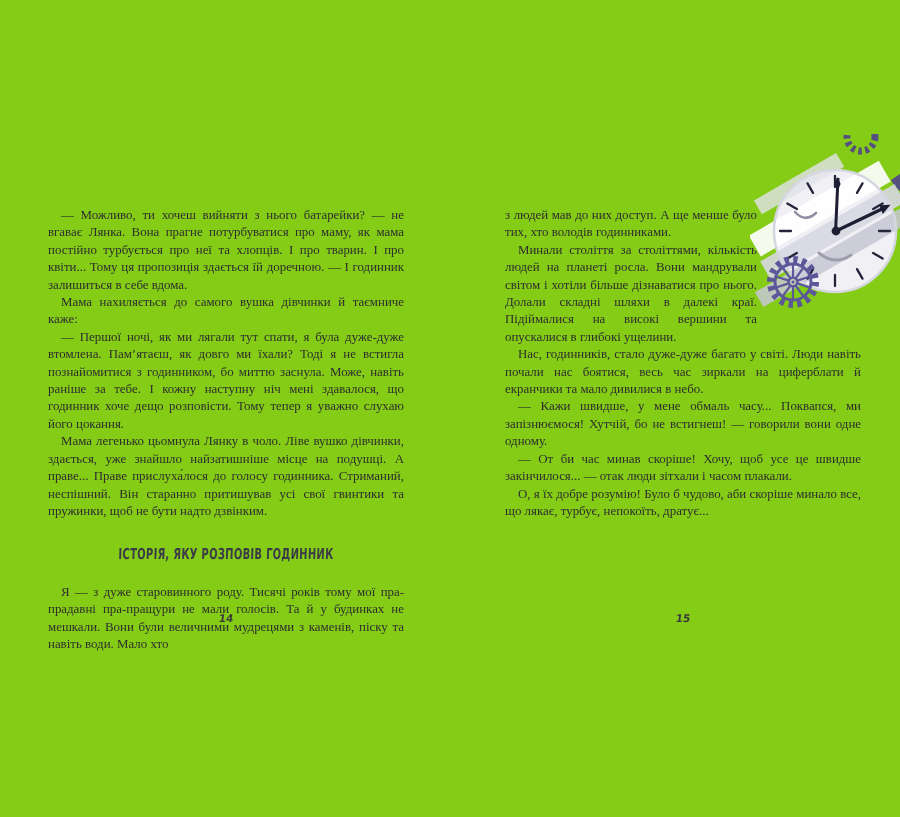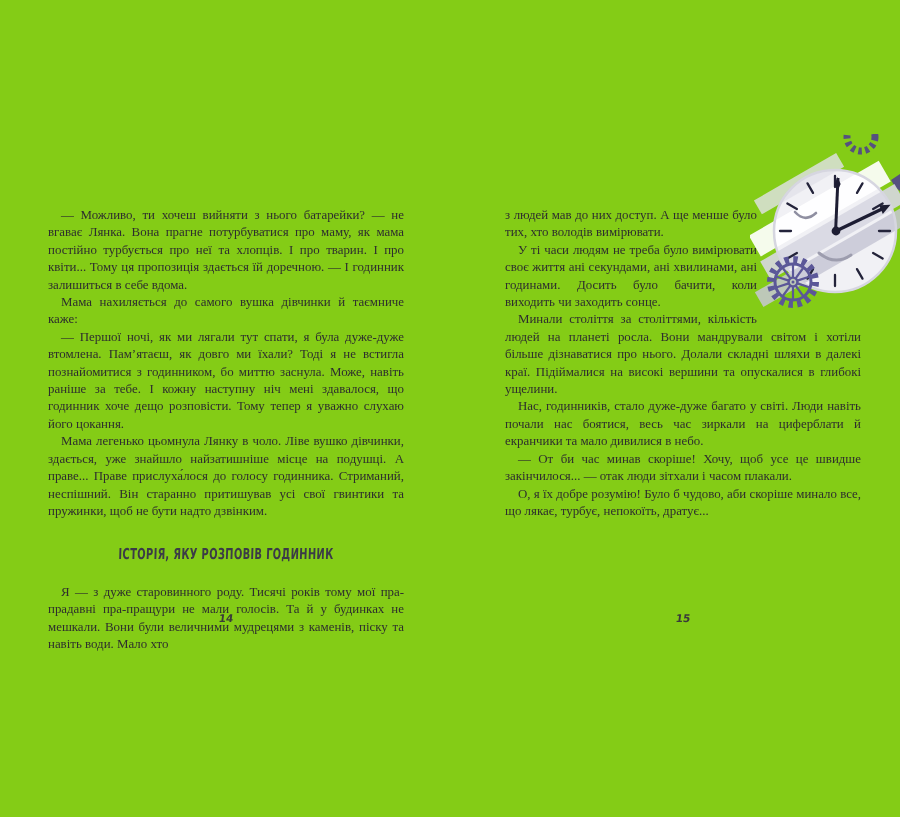--- a/index.html
+++ b/index.html
@@ -42,24 +42,24 @@
     <p class="par">Мама нахиляється до самого вушка дівчинки й таємниче каже:</p>
     <p class="par">— Першої ночі, як ми лягали тут спати, я була дуже-дуже втомлена. Пам’ятаєш, як довго ми їхали? Тоді я не встигла познайомитися з годинником, бо миттю заснула. Може, навіть раніше за тебе. І кожну наступну ніч мені здавалося, що годинник хоче дещо розповісти. Тому тепер я уважно слухаю його цокання.</p>
     <p class="par">Мама легенько цьомнула Лянку в чоло. Ліве вушко дівчинки, здається, уже знайшло найзатишніше місце на подушці. А праве... Праве прислуха́лося до голосу годинника. Стриманий, неспішний. Він старанно притишував усі свої гвинтики та пружинки, щоб не бути надто дзвінким.</p>
     <h2 class="chapter-heading">ІСТОРІЯ, ЯКУ РОЗПОВІВ ГОДИННИК</h2>
     <p class="par">Я — з дуже старовинного роду. Тисячі років тому мої пра-прадавні пра-пращури не мали голосів. Та й у будинках не мешкали. Вони були величними мудрецями з каменів, піску та навіть води. Мало хто</p>
   </section>
   <div class="page-number left">14</div>
 
   <section class="page page-right">
     <div class="clock-float"></div>
-    <p class="par no-indent">з людей мав до них доступ. А ще менше було тих, хто володів вимірювати.</p>
-    <p class="par">У ті часи людям не треба було вимірювати своє життя ані секундами, ані хвилинами, ані годинами. Досить було бачити, коли виходить чи заходить сонце.</p>
+    <p class="par no-indent">з людей мав до них доступ. А ще менше було тих, хто володів годинниками.</p>
     <p class="par">Минали століття за століттями, кількість людей на планеті росла. Вони мандрували світом і хотіли більше дізнаватися про нього. Долали складні шляхи в далекі краї. Підіймалися на високі вершини та опускалися в глибокі ущелини.</p>
     <p class="par">Нас, годинників, стало дуже-дуже багато у світі. Люди навіть почали нас боятися, весь час зиркали на циферблати й екранчики та мало дивилися в небо.</p>
+    <p class="par">— Кажи швидше, у мене обмаль часу... Поквапся, ми запізнюємося! Хутчій, бо не встигнеш! — говорили вони одне одному.</p>
     <p class="par">— От би час минав скоріше! Хочу, щоб усе це швидше закінчилося... — отак люди зітхали і часом плакали.</p>
     <p class="par">О, я їх добре розумію! Було б чудово, аби скоріше минало все, що лякає, турбує, непокоїть, дратує...</p>
   </section>
   <div class="page-number right">15</div>
 
   <svg class="clock-illustration" viewBox="0 0 150 178" xmlns="http://www.w3.org/2000/svg" aria-hidden="true">
 
     <g>
       <circle cx="111" cy="3" r="14" fill="none" stroke="#55517f" stroke-width="7" stroke-dasharray="3.6 3.4"></circle>
     </g>

